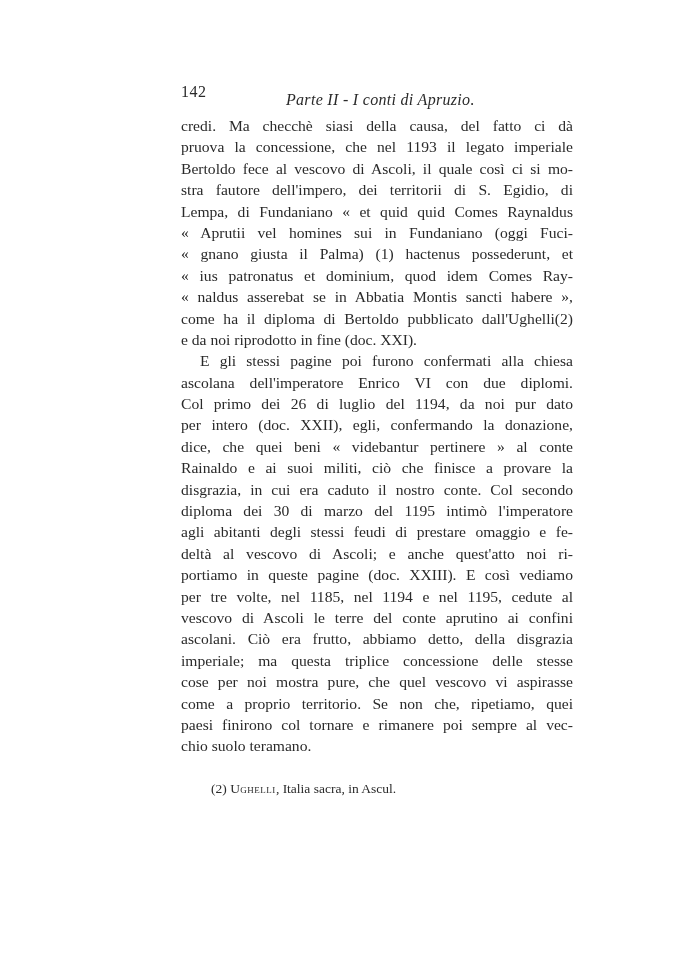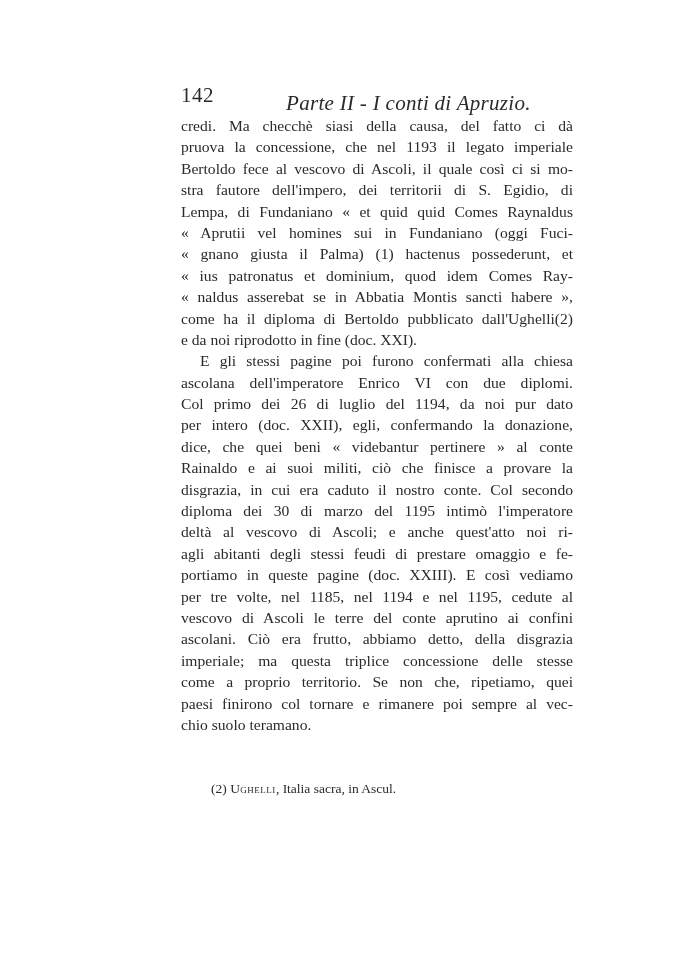--- a/index.html
+++ b/index.html
@@ -7,21 +7,21 @@
     width: 700px; height: 976px;
     background: #ffffff;
     position: relative;
     overflow: hidden;
     font-family: "Liberation Serif", "DejaVu Serif", serif;
     color: #2a2a2a;
   }
   .page { position: absolute; left: 0; top: 0; width: 700px; height: 976px; }
   .header {
     position: absolute; top: 83px; left: 181px; width: 390px; height: 20px;
-    font-size: 21px;
+    font-size: 16px;
   }
   .page-number { position: absolute; left: 0; top: 0; letter-spacing: 0.5px; }
   .running-title { position: absolute; left: 105px; top: 8px; font-style: italic; letter-spacing: 0.3px; }
   .body-text {
     position: absolute; left: 181px; top: 115px; width: 392px;
   }
   .line {
     display: block;
     height: 21.4px;
     line-height: 21.4px;
@@ -64,27 +64,28 @@
     <span class="line">come ha il diploma di Bertoldo pubblicato dall'Ughelli(2)</span>
     <span class="line last">e da noi riprodotto in fine (doc. XXI).</span>
     <span class="line indent">E gli stessi pagine poi furono confermati alla chiesa</span>
     <span class="line">ascolana dell'imperatore Enrico VI con due diplomi.</span>
     <span class="line">Col primo dei 26 di luglio del 1194, da noi pur dato</span>
     <span class="line">per intero (doc. XXII), egli, confermando la donazione,</span>
     <span class="line">dice, che quei beni « videbantur pertinere » al conte</span>
     <span class="line">Rainaldo e ai suoi militi, ciò che finisce a provare la</span>
     <span class="line">disgrazia, in cui era caduto il nostro conte. Col secondo</span>
     <span class="line">diploma dei 30 di marzo del 1195 intimò l'imperatore</span>
+    <span class="line">agli abitanti degli stessi feudi di prestare omaggio e fe-</span>
     <span class="line">deltà al vescovo di Ascoli; e anche quest'atto noi ri-</span>
-    <span class="line">agli abitanti degli stessi feudi di prestare omaggio e fe-</span>
     <span class="line">portiamo in queste pagine (doc. XXIII). E così vediamo</span>
     <span class="line">per tre volte, nel 1185, nel 1194 e nel 1195, cedute al</span>
     <span class="line">vescovo di Ascoli le terre del conte aprutino ai confini</span>
     <span class="line">ascolani. Ciò era frutto, abbiamo detto, della disgrazia</span>
     <span class="line">imperiale; ma questa triplice concessione delle stesse</span>
+    <span class="line">cose per noi mostra pure, che quel vescovo vi aspirasse</span>
     <span class="line">come a proprio territorio. Se non che, ripetiamo, quei</span>
     <span class="line">paesi finirono col tornare e rimanere poi sempre al vec-</span>
     <span class="line last">chio suolo teramano.</span>
   </div>
 
   <div class="footnotes">
     <span class="fn">
       <span>(2)</span>
       <span class="sc">Ughelli</span><span>, </span><span class="it">Italia sacra</span><span>, in </span><span class="it">Ascul.</span>
     </span>

